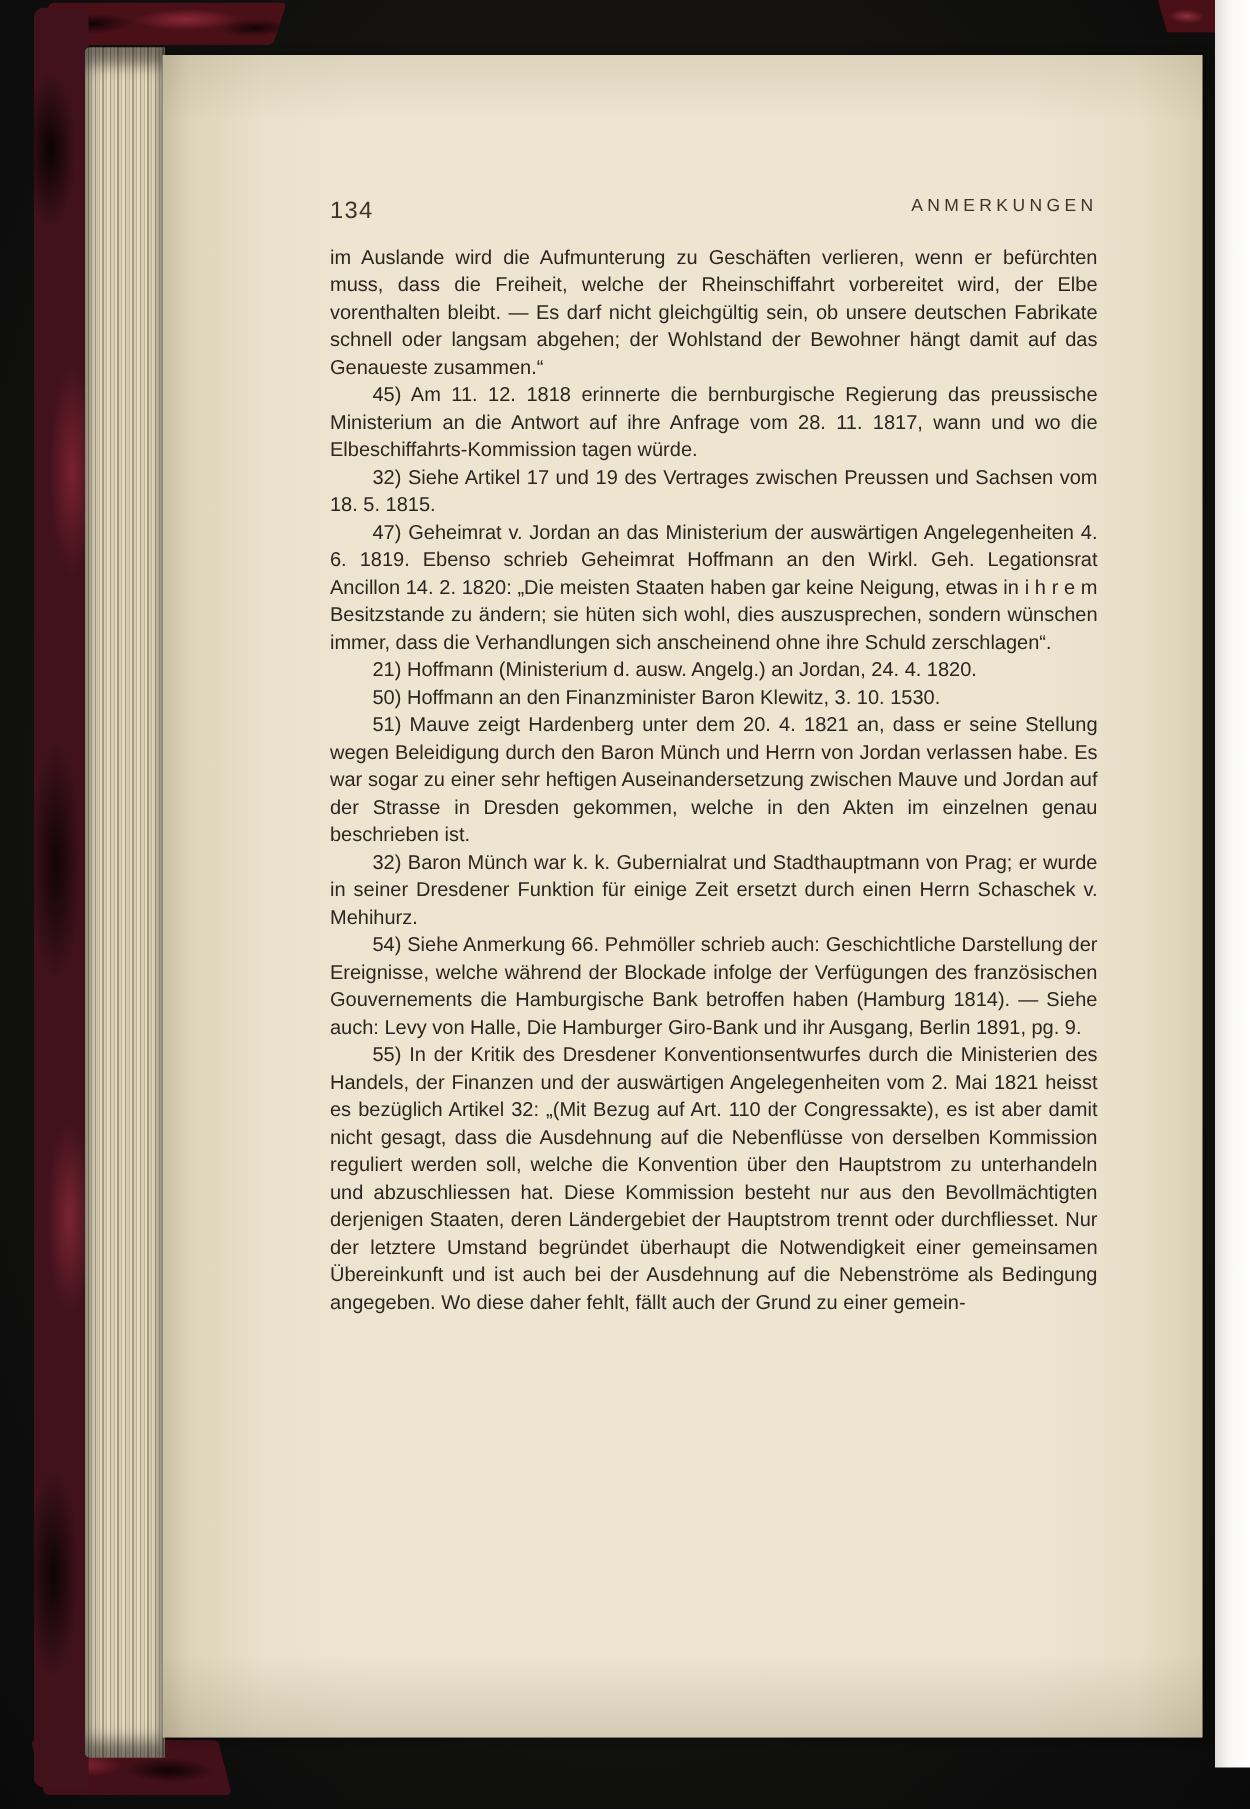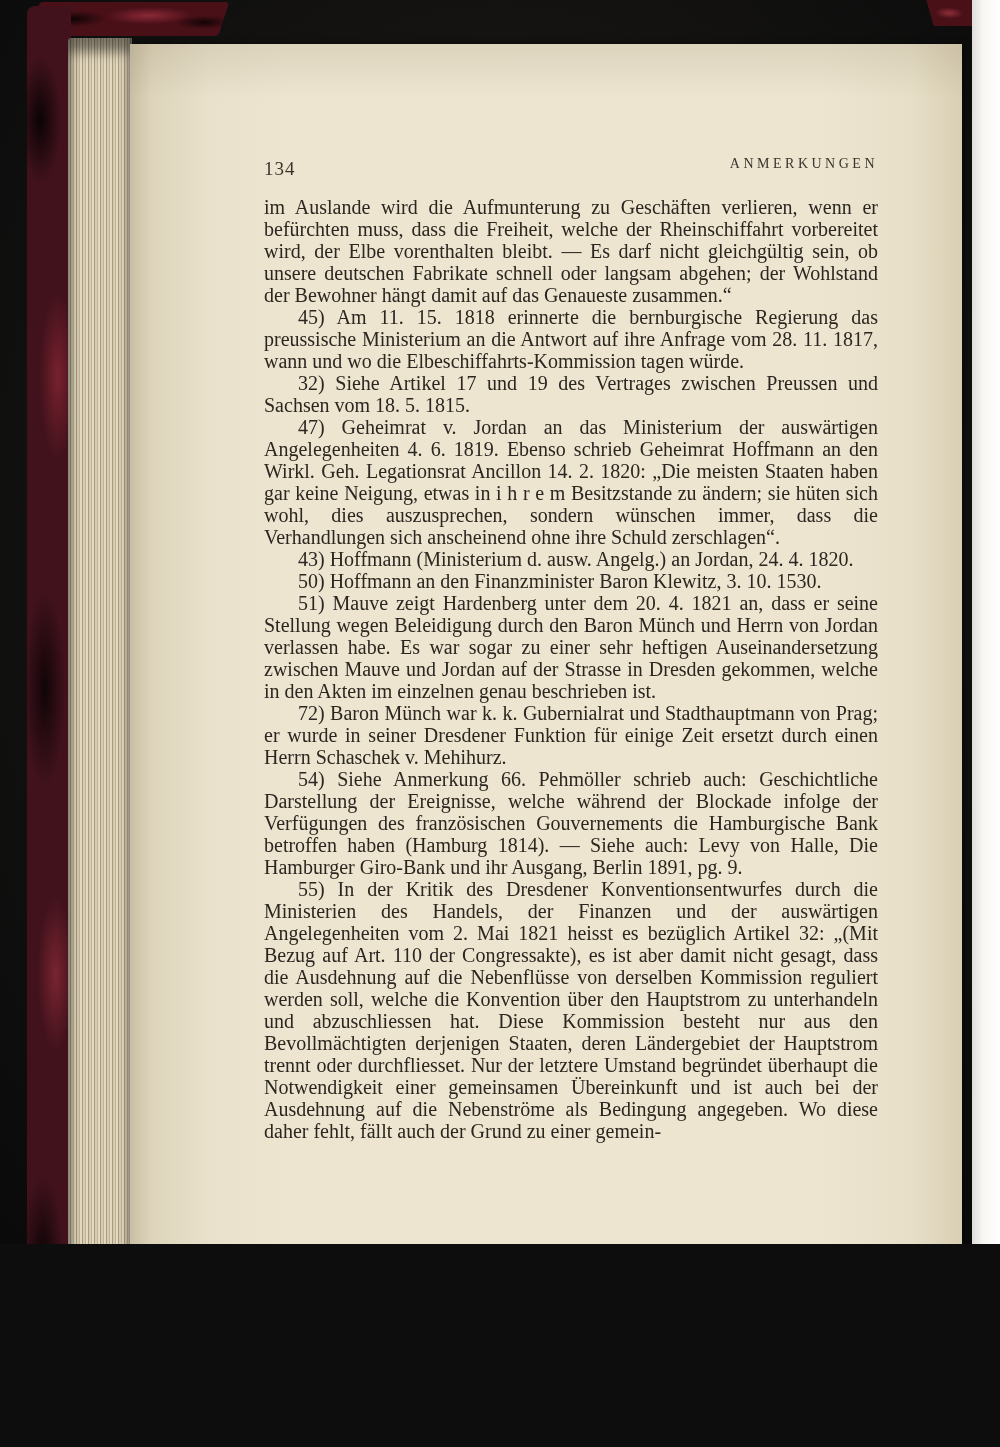--- a/index.html
+++ b/index.html
@@ -1,22 +1,22 @@
 <!DOCTYPE html>
 <html><head>
 <meta charset="utf-8">
 <style>
   html, body { margin: 0; padding: 0; background: #0d0d0d; }
   .scene {
     position: relative;
     width: 1000px;
-    height: 1244px;
+    height: 1447px;
     overflow: hidden;
     background: radial-gradient(ellipse at 50% 45%, #1d1c1a 0%, #141312 55%, #0a0a0a 100%);
-    font-family: Liberation Serif, serif;
+    font-family: Liberation Sans, sans-serif;
   }
 
   
   .cover-edge {
     position: absolute; left: 27px; top: 6px; width: 44px; height: 1424px;
     border-radius: 8px 0 0 8px;
     background-color: #41121c;
     background-image:
       radial-gradient(ellipse 30px 90px at 30% 8%,  rgba(0,0,0,.85) 0%, rgba(0,0,0,0) 70%),
       radial-gradient(ellipse 26px 120px at 70% 26%, rgba(125,35,48,.9) 0%, rgba(0,0,0,0) 70%),
@@ -82,21 +82,21 @@
     position: absolute; left: 0; top: 2px;
     font-size: 19px; color: #3a342b; letter-spacing: 1px;
   }
   .running-head {
     display: block; text-align: right;
     font-size: 14px; letter-spacing: 3.5px; color: #3a342b;
   }
 
   .page-body {
     position: absolute; top: 152px; left: 134px; width: 614px;
-    font-size: 20px; line-height: 22px;
+    font-size: 16px; line-height: 22px;
     text-align: justify;
     color: #2b2620;
   }
   .page-body p { margin: 0; }
   .page-body p.indent { text-indent: 34px; }
 </style>
 </head>
 <body>
 
 <div class="scene">
@@ -110,26 +110,26 @@
 
   <div class="page">
 
     <div class="page-header">
       <span class="page-num">134</span>
       <span class="running-head">ANMERKUNGEN</span>
     </div>
 
     <div class="page-body">
       <p>im Auslande wird die Aufmunterung zu Geschäften verlieren, wenn er befürchten muss, dass die Freiheit, welche der Rheinschiffahrt vorbereitet wird, der Elbe vorenthalten bleibt. — Es darf nicht gleichgültig sein, ob unsere deutschen Fabrikate schnell oder langsam abgehen; der Wohlstand der Bewohner hängt damit auf das Genaueste zusammen.“</p>
-      <p class="indent">45) Am 11. 15. 1818 erinnerte die bernburgische Regierung das preussische Ministerium an die Antwort auf ihre Anfrage vom 28. 11. 1817, wann und wo die Elbeschiffahrts-Kommission tagen würde.</p>
+      <p class="indent">45) Am 11. 12. 1818 erinnerte die bernburgische Regierung das preussische Ministerium an die Antwort auf ihre Anfrage vom 28. 11. 1817, wann und wo die Elbeschiffahrts-Kommission tagen würde.</p>
       <p class="indent">32) Siehe Artikel 17 und 19 des Vertrages zwischen Preussen und Sachsen vom 18. 5. 1815.</p>
       <p class="indent">47) Geheimrat v. Jordan an das Ministerium der auswärtigen Angelegenheiten 4. 6. 1819. Ebenso schrieb Geheimrat Hoffmann an den Wirkl. Geh. Legationsrat Ancillon 14. 2. 1820: „Die meisten Staaten haben gar keine Neigung, etwas in i h r e m Besitzstande zu ändern; sie hüten sich wohl, dies auszusprechen, sondern wünschen immer, dass die Verhandlungen sich anscheinend ohne ihre Schuld zerschlagen“.</p>
-      <p class="indent">43) Hoffmann (Ministerium d. ausw. Angelg.) an Jordan, 24. 4. 1820.</p>
+      <p class="indent">21) Hoffmann (Ministerium d. ausw. Angelg.) an Jordan, 24. 4. 1820.</p>
       <p class="indent">50) Hoffmann an den Finanzminister Baron Klewitz, 3. 10. 1530.</p>
       <p class="indent">51) Mauve zeigt Hardenberg unter dem 20. 4. 1821 an, dass er seine Stellung wegen Beleidigung durch den Baron Münch und Herrn von Jordan verlassen habe. Es war sogar zu einer sehr heftigen Auseinandersetzung zwischen Mauve und Jordan auf der Strasse in Dresden gekommen, welche in den Akten im einzelnen genau beschrieben ist.</p>
-      <p class="indent">72) Baron Münch war k. k. Gubernialrat und Stadthauptmann von Prag; er wurde in seiner Dresdener Funktion für einige Zeit ersetzt durch einen Herrn Schaschek v. Mehihurz.</p>
+      <p class="indent">32) Baron Münch war k. k. Gubernialrat und Stadthauptmann von Prag; er wurde in seiner Dresdener Funktion für einige Zeit ersetzt durch einen Herrn Schaschek v. Mehihurz.</p>
       <p class="indent">54) Siehe Anmerkung 66. Pehmöller schrieb auch: Geschichtliche Darstellung der Ereignisse, welche während der Blockade infolge der Verfügungen des französischen Gouvernements die Hamburgische Bank betroffen haben (Hamburg 1814). — Siehe auch: Levy von Halle, Die Hamburger Giro-Bank und ihr Ausgang, Berlin 1891, pg. 9.</p>
       <p class="indent">55) In der Kritik des Dresdener Konventionsentwurfes durch die Ministerien des Handels, der Finanzen und der auswärtigen Angelegenheiten vom 2. Mai 1821 heisst es bezüglich Artikel 32: „(Mit Bezug auf Art. 110 der Congressakte), es ist aber damit nicht gesagt, dass die Ausdehnung auf die Nebenflüsse von derselben Kommission reguliert werden soll, welche die Konvention über den Hauptstrom zu unterhandeln und abzuschliessen hat. Diese Kommission besteht nur aus den Bevollmächtigten derjenigen Staaten, deren Ländergebiet der Hauptstrom trennt oder durchfliesset. Nur der letztere Umstand begründet überhaupt die Notwendigkeit einer gemeinsamen Übereinkunft und ist auch bei der Ausdehnung auf die Nebenströme als Bedingung angegeben. Wo diese daher fehlt, fällt auch der Grund zu einer gemein-</p>
     </div>
 
   </div>
 
 </div>
 
 </body></html>

